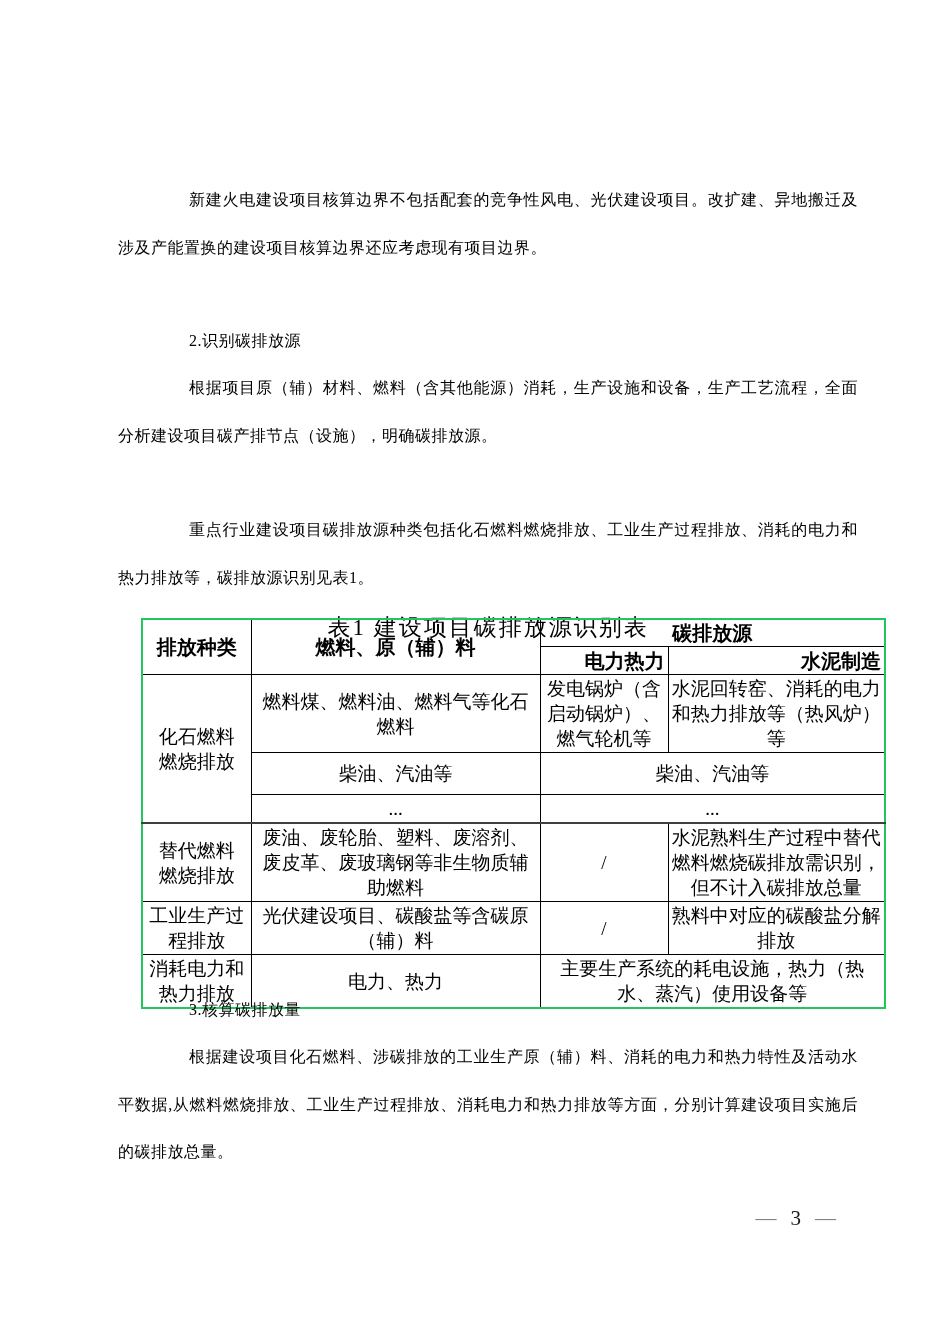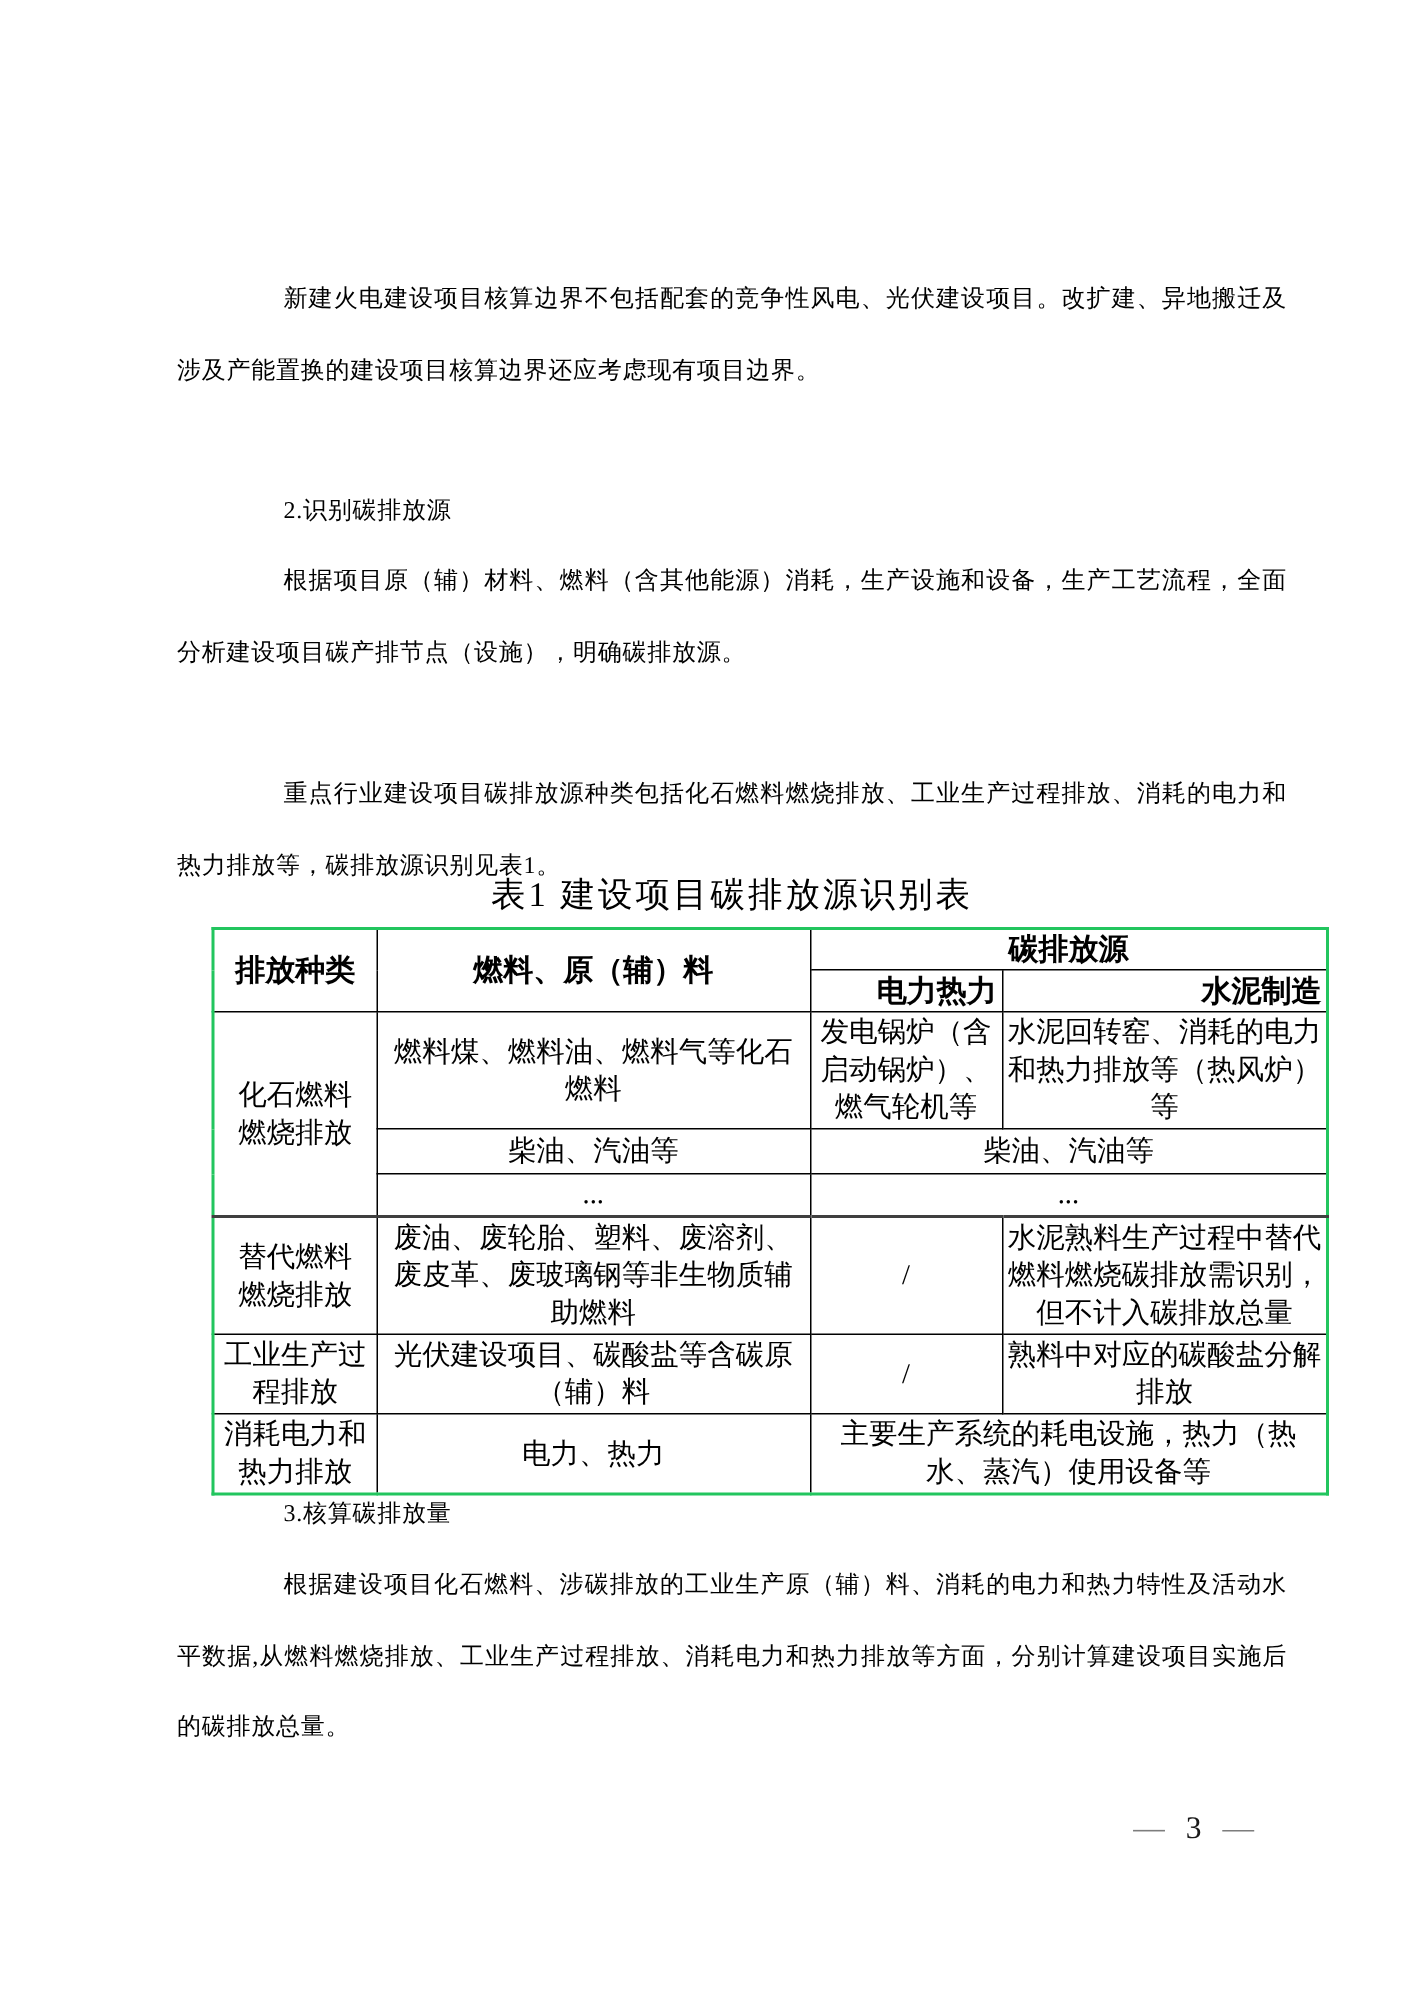--- a/index.html
+++ b/index.html
@@ -12,21 +12,21 @@
   .page { position:absolute; left:0; top:0; width:950px; height:1344px; background:#ffffff; overflow:hidden; }
 
   .textblock {
     position:absolute; left:118px; width:740px;
     font-size:16px; line-height:47.5px; letter-spacing:0.5px;
     text-align:justify;
   }
   .indent { text-indent:71px; }
 
   .table-title {
-    position:absolute; left:118px; width:740px; top:582px;
+    position:absolute; left:118px; width:740px; top:613px;
     font-size:23px; line-height:30px; text-align:center; letter-spacing:2px;
   }
 
   table.src {
     position:absolute; left:117px; top:618px; width:743px;
     border-collapse:collapse; table-layout:fixed;
     border:2px solid #22c55e;
     margin-left:24px;
   }
   table.src td {
@@ -37,21 +37,21 @@
     white-space:pre-line;
     font-family:"Liberation Serif","DejaVu Serif",serif;
   }
   table.src td.th {
     font-family:"Liberation Sans","DejaVu Sans",sans-serif;
     font-weight:700; font-size:20px; line-height:24px;
   }
   tr.hr1 td { height:25px; }
   tr.hr2 td { height:28px;text-align:right; }
   tr.r-fossil td { height:69px; }
-  tr.r-diesel td { height:30px; }
+  tr.r-diesel td { height:42px; }
   tr.r-dots td { height:22px; }
   tr.r-alt td { height:76px; border-top:2px solid #3f3f3f; }
   tr.r-ind td { height:52px; }
   tr.r-power td { height:45px; }
 
   .page-number {
     position:absolute; top:1203px; right:114px;
     font-size:21px; line-height:30px; white-space:nowrap;
   }
   .page-number .dash { color:#7d7d7d; letter-spacing:0; }

